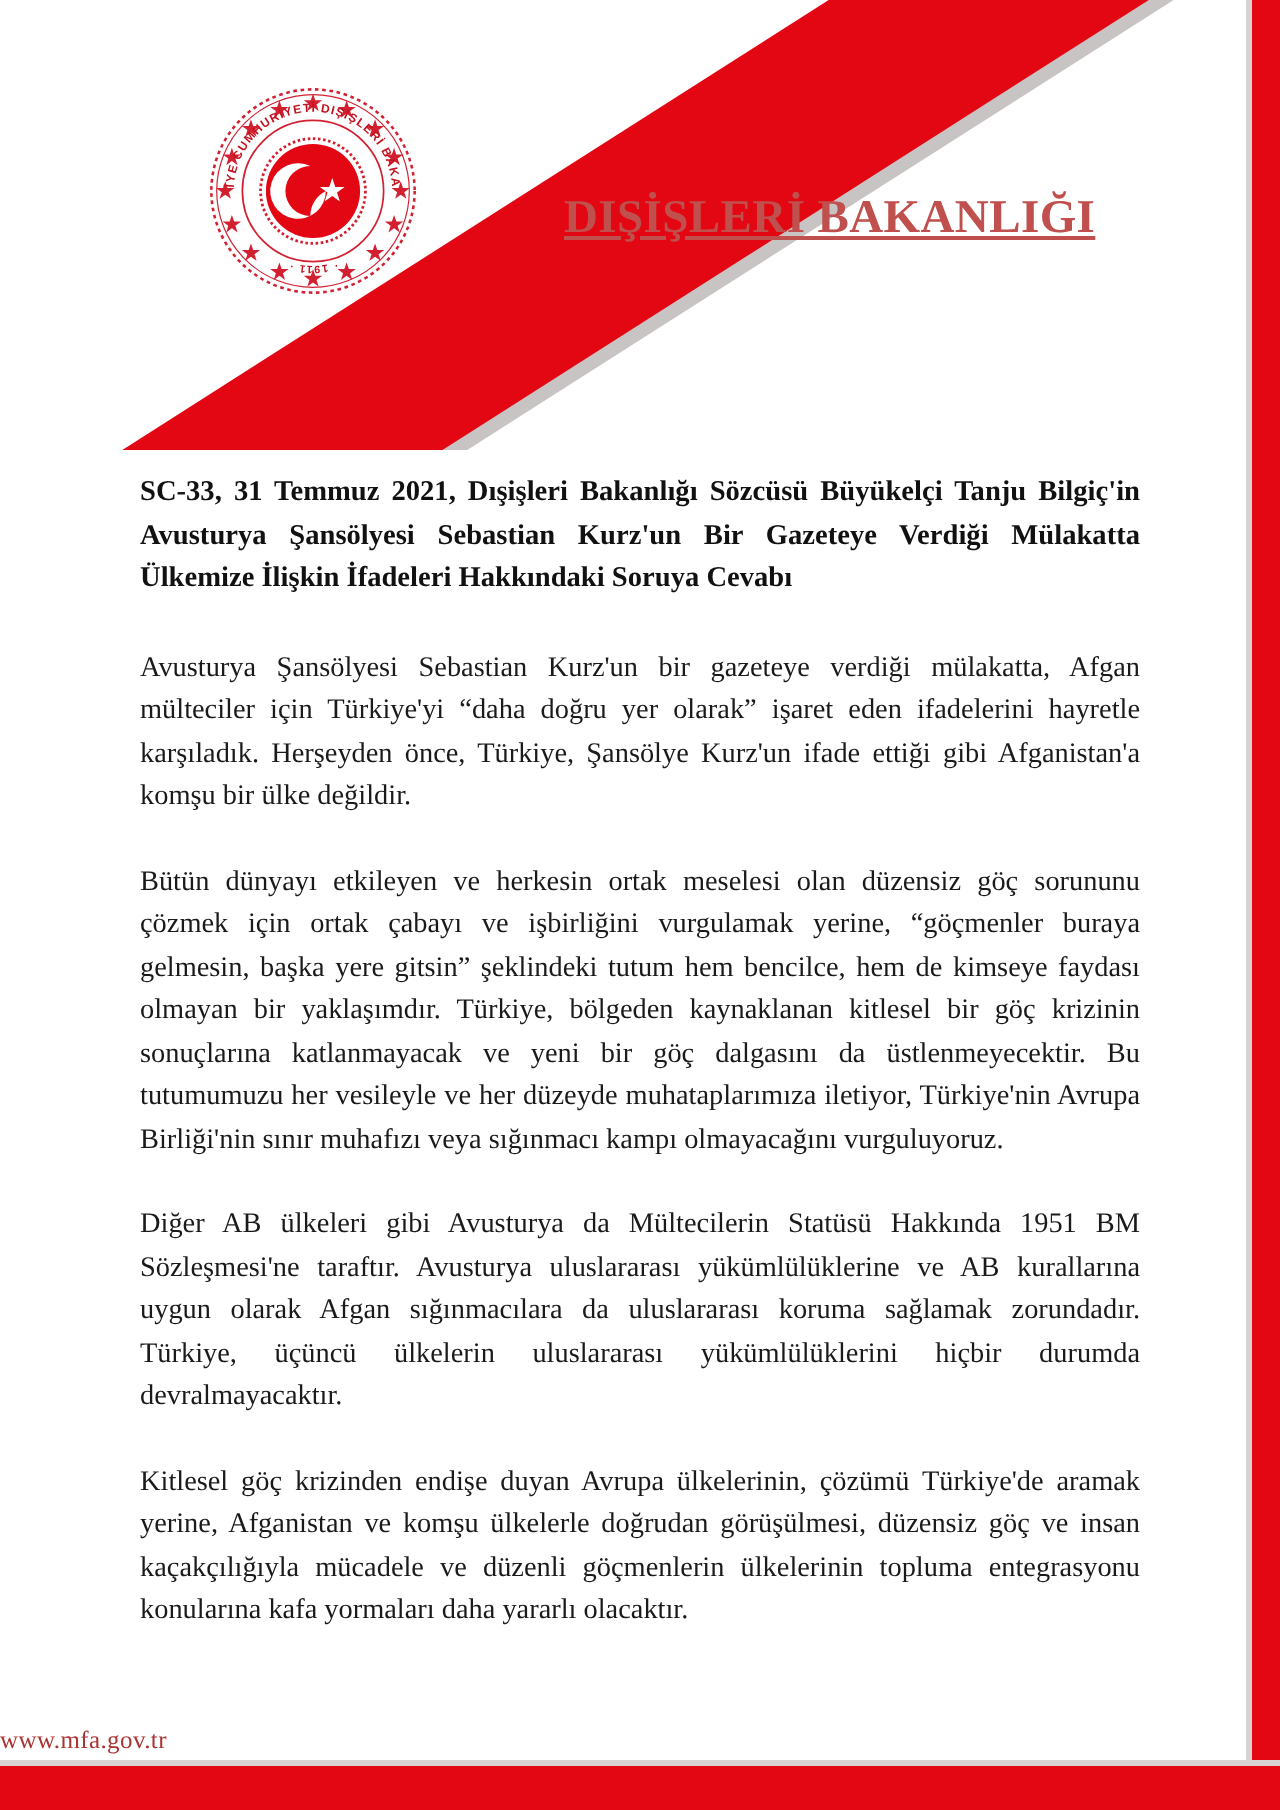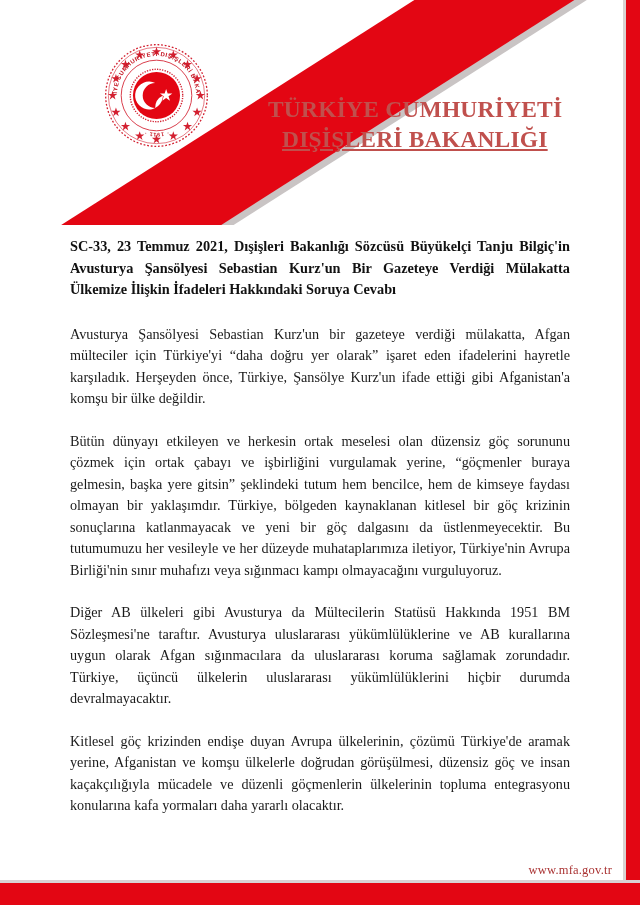--- a/index.html
+++ b/index.html
@@ -153,21 +153,21 @@
     text-align: center;
     font-family: "Liberation Serif", serif;
     font-size: 11.5px;
     color: #222222;
   }
   .footer-url {
     position: absolute;
     left: 0;
     top: 863px;
     width: 612px;
-    text-align: right;
+    text-align: left;
     font-family: "Liberation Serif", serif;
     font-size: 12.5px;
     color: #a33;
     letter-spacing: 0.2px;
   }
 </style>
 </head>
 <body>
 
 <div id="page">
@@ -256,27 +256,26 @@
 
         <path d="M 118,100 a 26,26 0 1,1 -14.5,-23.3 a 21.5,21.5 0 1,0 0,46.6 a 26,26 0 0,1 14.5,-23.3 z" fill="#ffffff" transform="translate(-6,0)"></path>
 
         <g transform="translate(118,100) scale(1.35)" fill="#ffffff">
           <polygon points="0,-9 2.1,-2.8 8.6,-2.8 3.3,1.1 5.3,7.3 0,3.4 -5.3,7.3 -3.3,1.1 -8.6,-2.8 -2.1,-2.8"></polygon>
         </g>
       </svg>
     </div>
 
     <div class="ministry-title">
-      <span class="tl1">TÜRKİYE CUMHURİYETİ</span>
       <span class="tl2">DIŞİŞLERİ BAKANLIĞI</span>
     </div>
   </div>
 
   <div class="doc-body">
-    <p class="headline">SC-33, 23 Temmuz 2021, Dışişleri Bakanlığı Sözcüsü Büyükelçi Tanju Bilgiç'in Avusturya Şansölyesi Sebastian Kurz'un Bir Gazeteye Verdiği Mülakatta Ülkemize İlişkin İfadeleri Hakkındaki Soruya Cevabı</p>
+    <p class="headline">SC-33, 31 Temmuz 2021, Dışişleri Bakanlığı Sözcüsü Büyükelçi Tanju Bilgiç'in Avusturya Şansölyesi Sebastian Kurz'un Bir Gazeteye Verdiği Mülakatta Ülkemize İlişkin İfadeleri Hakkındaki Soruya Cevabı</p>
 
     <p class="para">Avusturya Şansölyesi Sebastian Kurz'un bir gazeteye verdiği mülakatta, Afgan mülteciler için Türkiye'yi “daha doğru yer olarak” işaret eden ifadelerini hayretle karşıladık. Herşeyden önce, Türkiye, Şansölye Kurz'un ifade ettiği gibi Afganistan'a komşu bir ülke değildir.</p>
     <p class="para">Bütün dünyayı etkileyen ve herkesin ortak meselesi olan düzensiz göç sorununu çözmek için ortak çabayı ve işbirliğini vurgulamak yerine, “göçmenler buraya gelmesin, başka yere gitsin” şeklindeki tutum hem bencilce, hem de kimseye faydası olmayan bir yaklaşımdır. Türkiye, bölgeden kaynaklanan kitlesel bir göç krizinin sonuçlarına katlanmayacak ve yeni bir göç dalgasını da üstlenmeyecektir. Bu tutumumuzu her vesileyle ve her düzeyde muhataplarımıza iletiyor, Türkiye'nin Avrupa Birliği'nin sınır muhafızı veya sığınmacı kampı olmayacağını vurguluyoruz.</p>
     <p class="para">Diğer AB ülkeleri gibi Avusturya da Mültecilerin Statüsü Hakkında 1951 BM Sözleşmesi'ne taraftır. Avusturya uluslararası yükümlülüklerine ve AB kurallarına uygun olarak Afgan sığınmacılara da uluslararası koruma sağlamak zorundadır. Türkiye, üçüncü ülkelerin uluslararası yükümlülüklerini hiçbir durumda devralmayacaktır.</p>
     <p class="para">Kitlesel göç krizinden endişe duyan Avrupa ülkelerinin, çözümü Türkiye'de aramak yerine, Afganistan ve komşu ülkelerle doğrudan görüşülmesi, düzensiz göç ve insan kaçakçılığıyla mücadele ve düzenli göçmenlerin ülkelerinin topluma entegrasyonu konularına kafa yormaları daha yararlı olacaktır.</p>
   </div>
 
   <div class="footer-url">www.mfa.gov.tr</div>
 
   <div class="edge-stripe-grey"></div>

